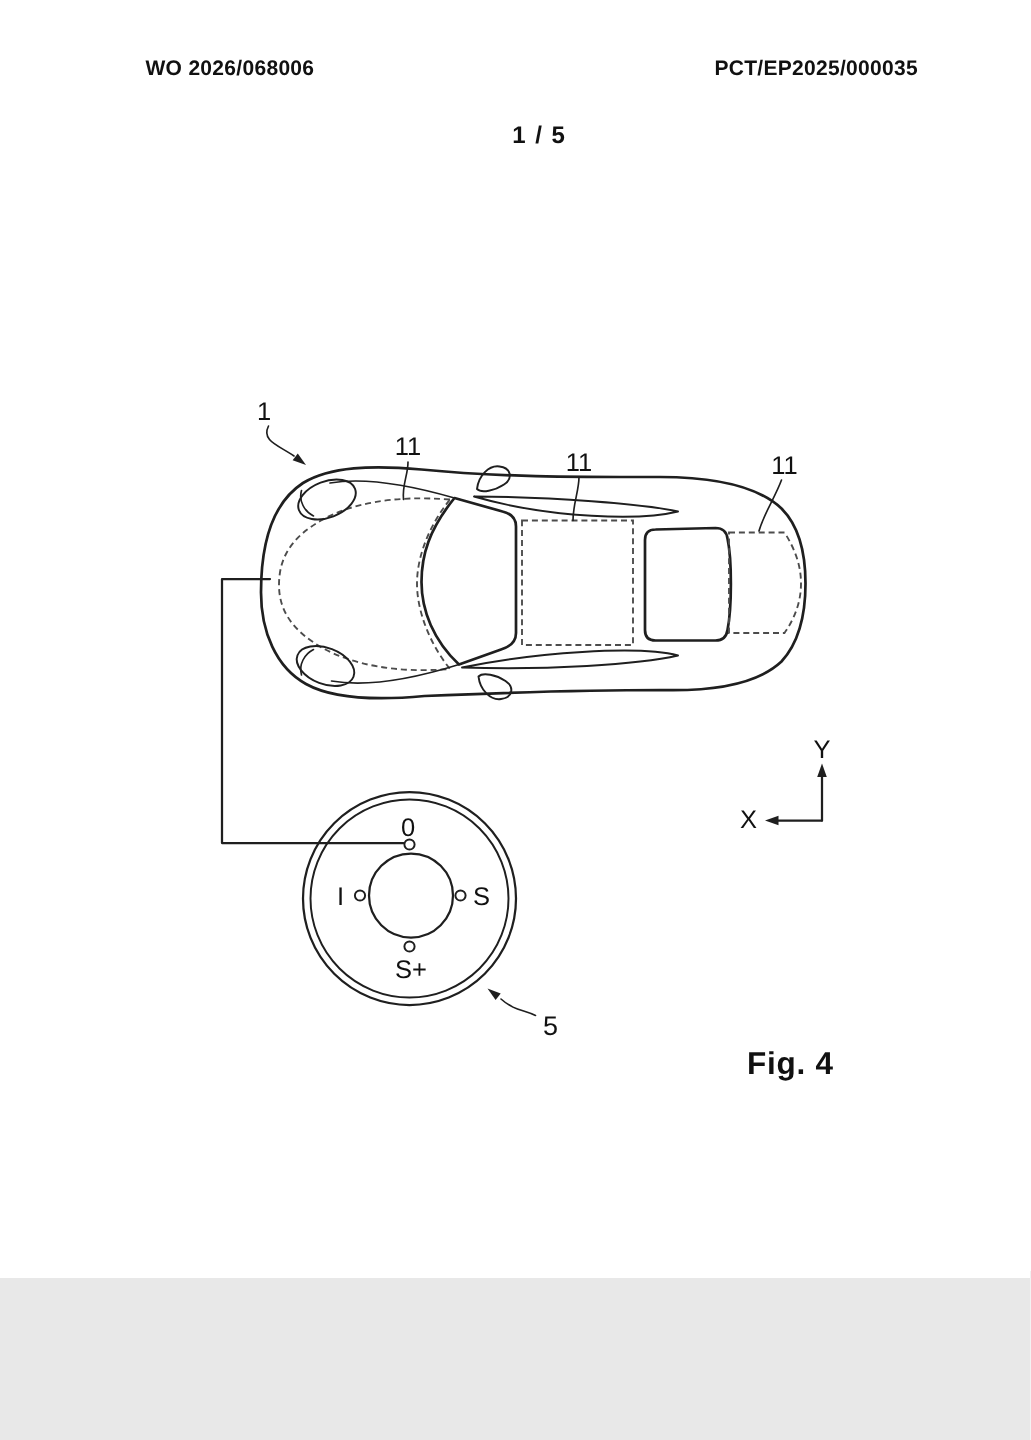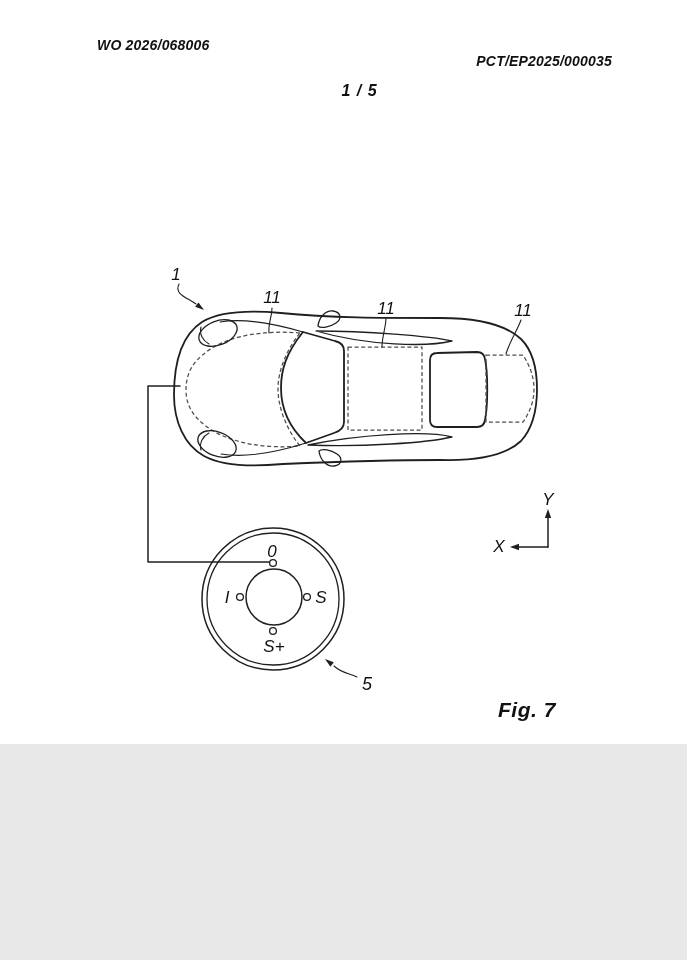--- a/index.html
+++ b/index.html
@@ -4,35 +4,34 @@
 <style>
   :root{
     --line:#1f1f1f;
     --dashed:#4c4c4c;
     --background:#ffffff;
     --text:#111111;
   }
   html,body{margin:0;padding:0;background:#e8e8e8;}
   .page{
     position:relative;
-    width:687px;height:744px;
+    width:687px;height:852px;
     background:var(--background);
     font-family:"Liberation Sans", sans-serif;
     color:var(--text);
     overflow:hidden;
     margin:0 auto;
-    font-style:italic;
   }
   .hdr{
     position:absolute;top:37px;
     font-size:14px;font-weight:bold;letter-spacing:0.2px;
     white-space:nowrap;
   }
   .hdr-left{left:97px;}
-  .hdr-right{right:75px;text-align:right;margin-top:16px;}
+  .hdr-right{right:75px;text-align:right;}
   .page-num{
     position:absolute;top:82px;left:0;right:0;
     text-align:center;font-size:16px;font-weight:bold;letter-spacing:1px;padding-left:32px;
   }
   .fig-caption{
     position:absolute;left:498px;top:698px;
     font-size:21px;font-weight:bold;letter-spacing:0.5px;
   }
   svg.drawing{position:absolute;left:0;top:0;}
   .ln{stroke:var(--line);fill:none;stroke-linecap:round;stroke-linejoin:round;}
@@ -136,14 +135,14 @@
     <g>
       <path class="ln w15" d="M548,547 L548,517"></path>
       <polygon class="solidfill" points="548,509 544.8,518 551.2,518"></polygon>
       <path class="ln w15" d="M548,547 L518,547"></path>
       <polygon class="solidfill" points="510,547 519,543.8 519,550.2"></polygon>
       <text class="lbl" x="548" y="505">Y</text>
       <text class="lbl" x="499" y="552">X</text>
     </g>
   </svg>
 
-  <div class="fig-caption">Fig. 7</div>
+  <div class="fig-caption">Fig. 4</div>
 </div>
 
 </body></html>

